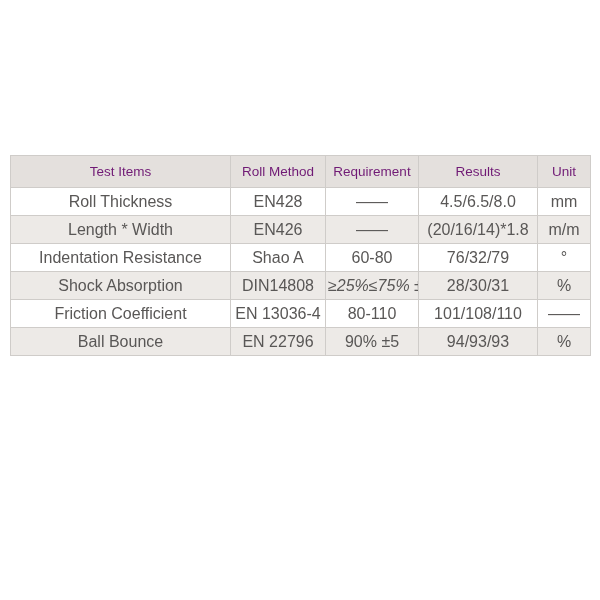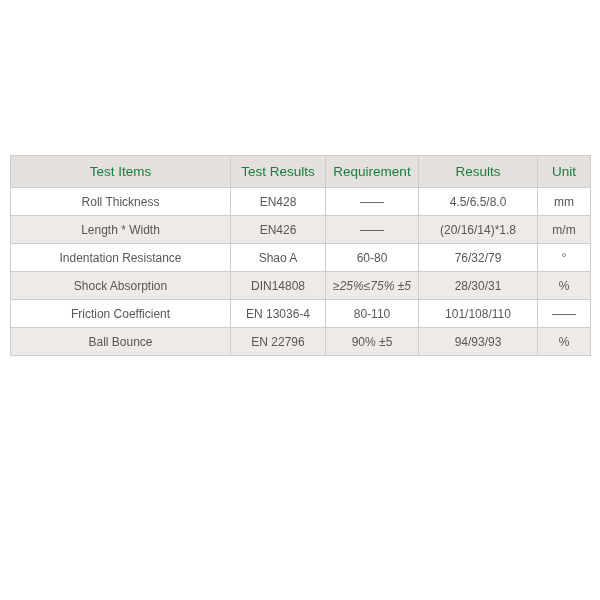--- a/index.html
+++ b/index.html
@@ -25,31 +25,31 @@
     border-collapse: collapse;
     table-layout: fixed;
     color: #595756;
   }
   table.spec-table th,
   table.spec-table td {
     border: 1px solid #cfccc9;
     text-align: center;
     vertical-align: middle;
     padding: 0 2px;
-    font-size: 12px;
+    font-size: 16px;
     font-weight: normal;
     height: 27px;
     overflow: hidden;
     white-space: nowrap;
   }
   table.spec-table thead th {
     background: #e4e0dd;
     height: 31px;
     font-size: 13.5px;
-    color: #15803d;
+    color: #701a75;
   }
   
   table.spec-table tbody tr:nth-child(even) td {
     background: #edeae7;
   }
   table.spec-table tbody tr:nth-child(odd) td {
     background: #ffffff;
   }
   
   col.c-items { width: 220px; }
@@ -68,21 +68,21 @@
     <colgroup>
       <col class="c-items">
       <col class="c-method">
       <col class="c-req">
       <col class="c-results">
       <col class="c-unit">
     </colgroup>
     <thead>
       <tr>
           <th>Test Items</th>
-          <th>Test Results</th>
+          <th>Roll Method</th>
           <th>Requirement</th>
           <th>Results</th>
           <th>Unit</th>
         </tr>
     </thead>
     <tbody>
         <tr>
           <td>Roll Thickness</td>
           <td>EN428</td>
           <td>——</td>

